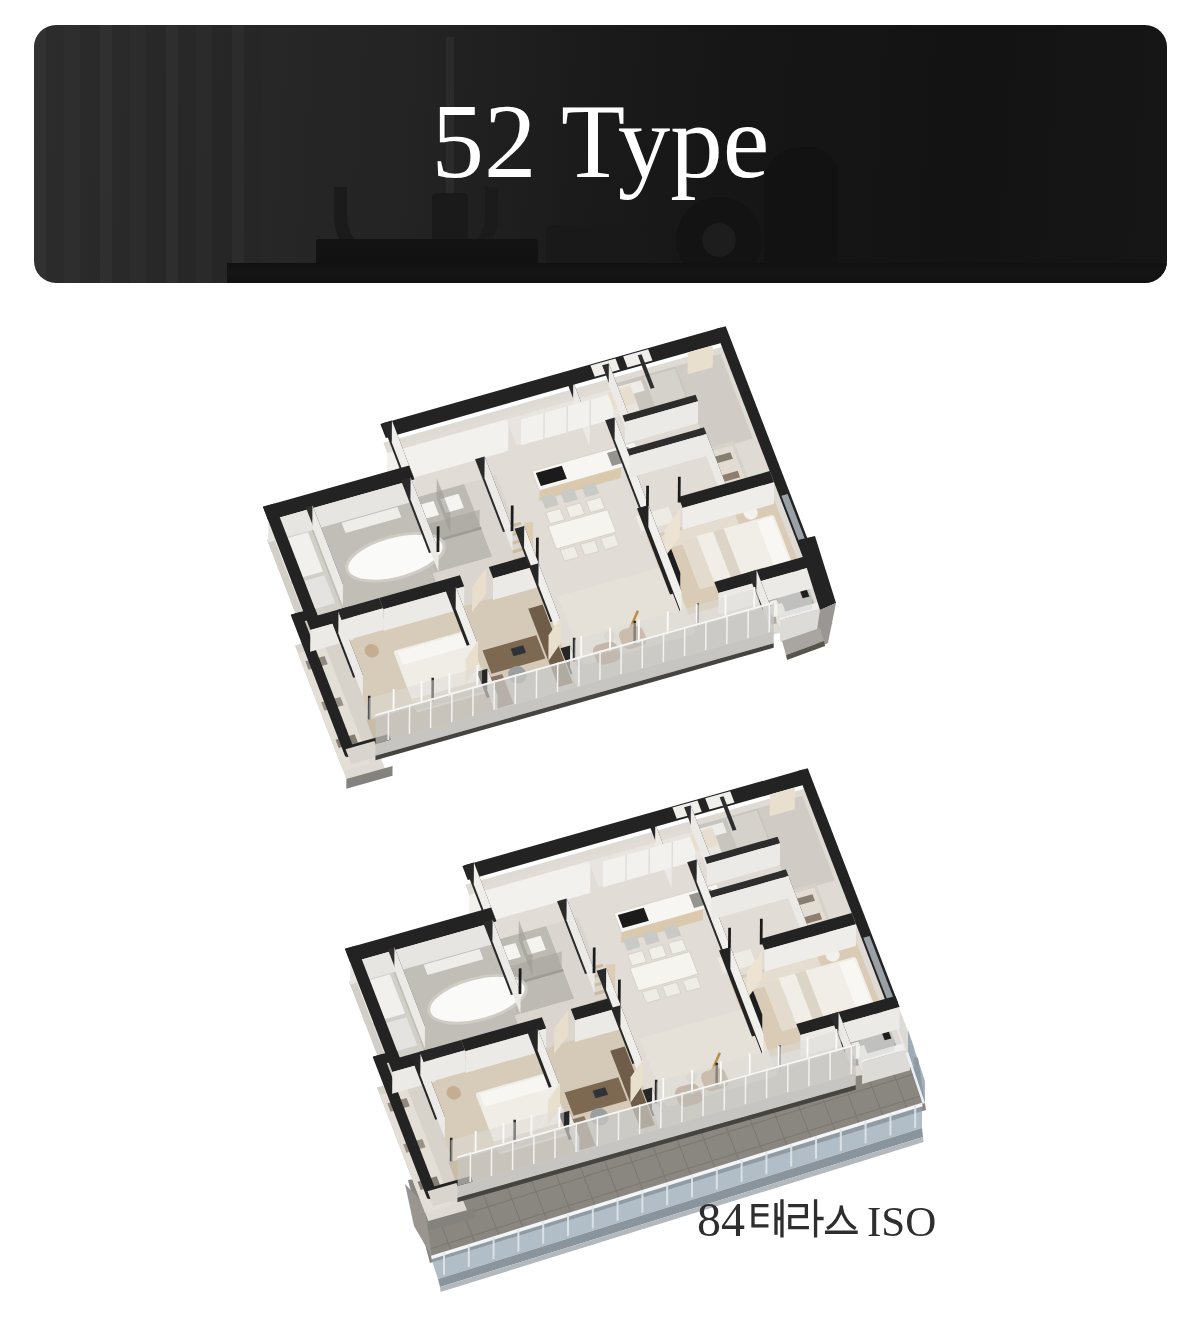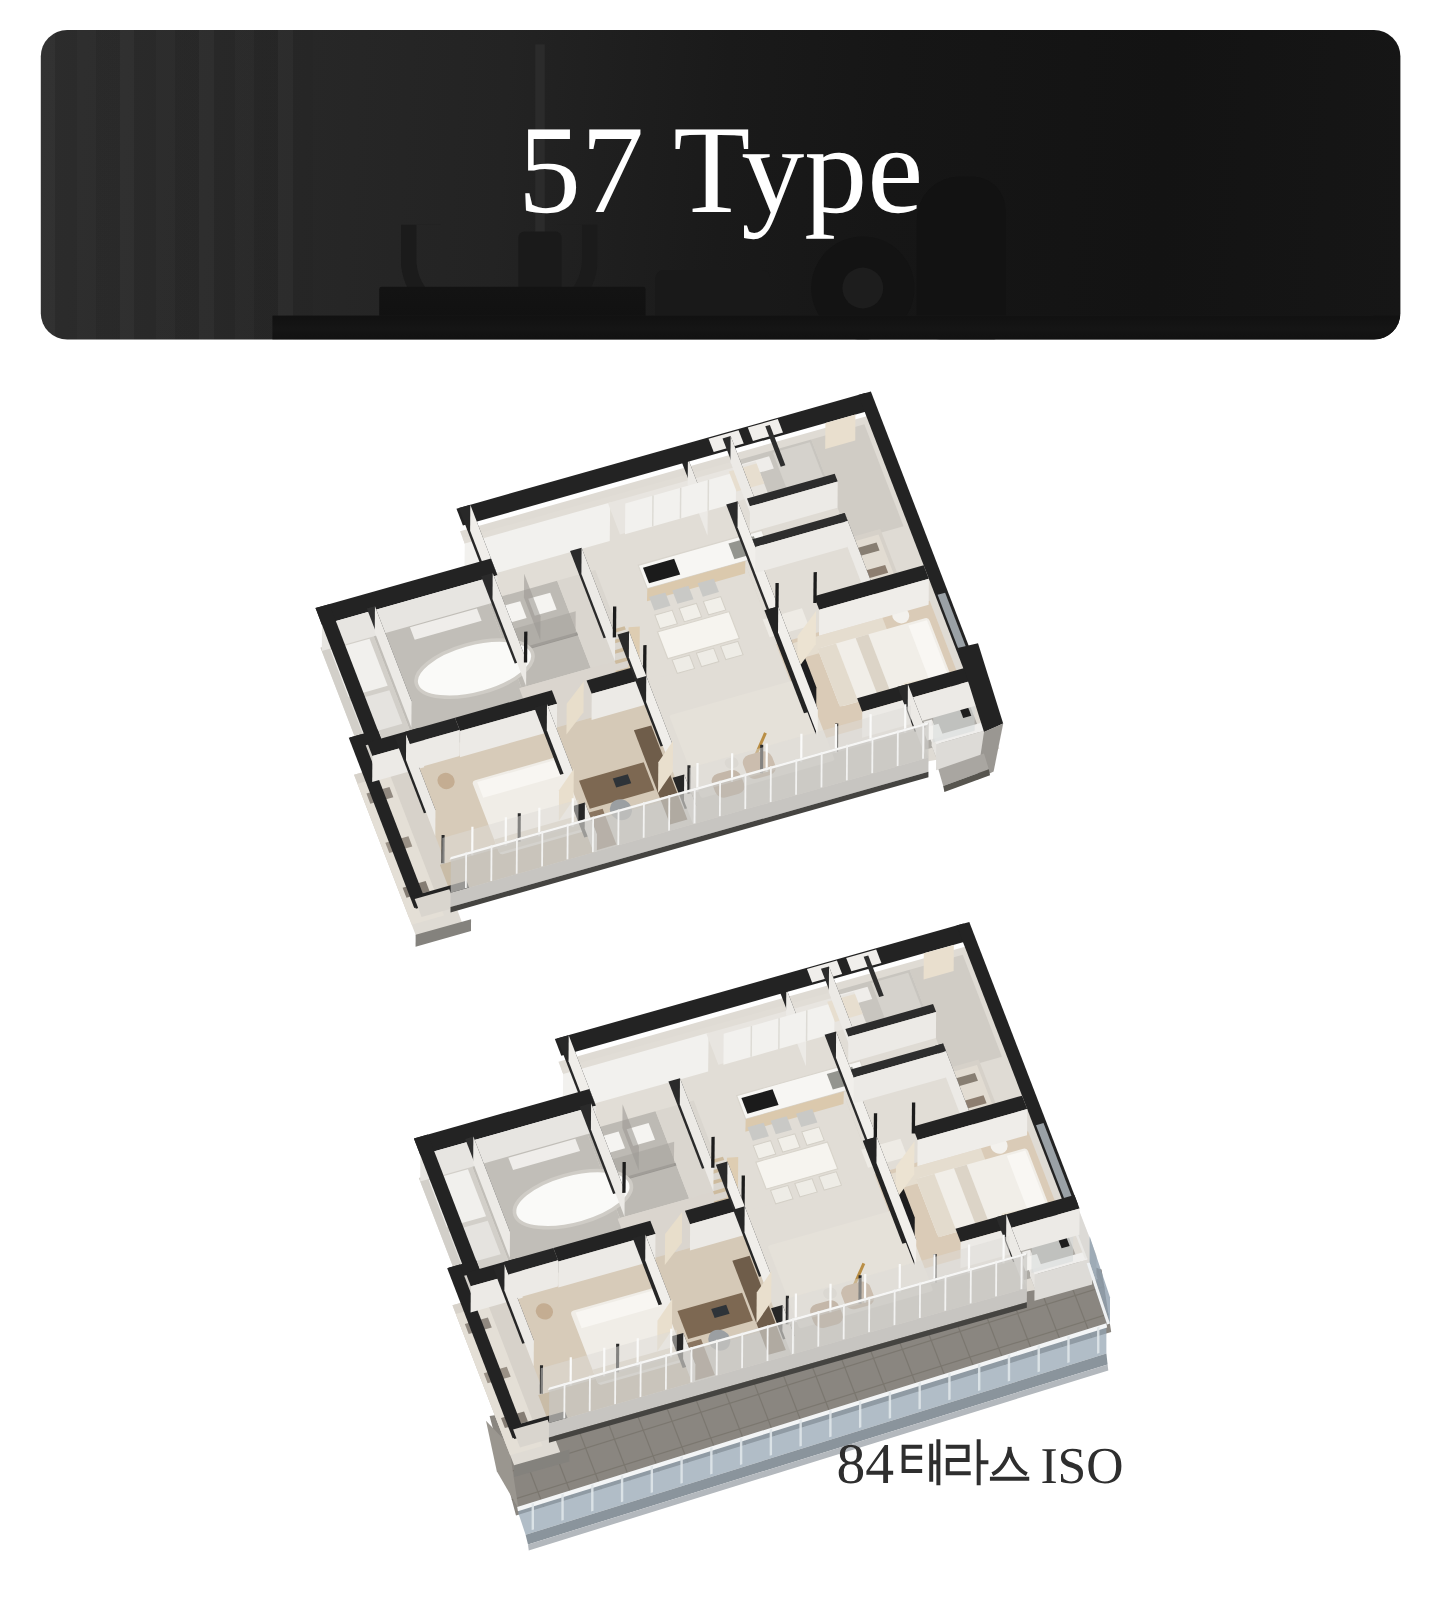--- a/index.html
+++ b/index.html
@@ -20,21 +20,21 @@
 <div style="position:absolute;left:412px;top:12px;width:8px;height:158px;background:#2b2b2b"></div>
 <div style="position:absolute;left:398px;top:168px;width:36px;height:66px;background:#1a1a1a;border-radius:5px"></div>
 <div style="position:absolute;left:300px;top:162px;width:138px;height:70px;border:13px solid #1b1b1b;border-top:none;border-radius:0 0 54px 54px"></div>
 <div style="position:absolute;left:282px;top:214px;width:222px;height:42px;background:linear-gradient(180deg,#131313,#101010);border-radius:2px"></div>
 <div style="position:absolute;left:512px;top:200px;width:96px;height:56px;background:#191919;border-radius:7px"></div>
 <div style="position:absolute;left:642px;top:172px;width:86px;height:86px;background:#131313;border-radius:50%"></div>
 <div style="position:absolute;left:668px;top:198px;width:34px;height:34px;background:#1d1d1d;border-radius:50%"></div>
 <div style="position:absolute;left:730px;top:122px;width:74px;height:136px;background:#121212;border-radius:36px 28px 12px 20px"></div>
 <div class="tableline"></div>
 <div class="tabletop"></div>
-<h1>57 Type</h1>
+<h1>52 Type</h1>
 </div>
 <svg width="1200" height="1334" viewBox="0 0 1200 1334">
 <defs>
 <g id="unit">
         <g transform="matrix(-0.962 0.272 0.359 0.933 0 0)">
 
 <polygon points="-12,-2 -12,296 46,290 460,290 460,314 500,314 500,170 488,170 488,60 344,60 344,-2" fill="#dfdbd4"></polygon>
 
 <polygon points="-4,4 42,4 42,95 -4,95" fill="#d0ccc5"></polygon>
 

